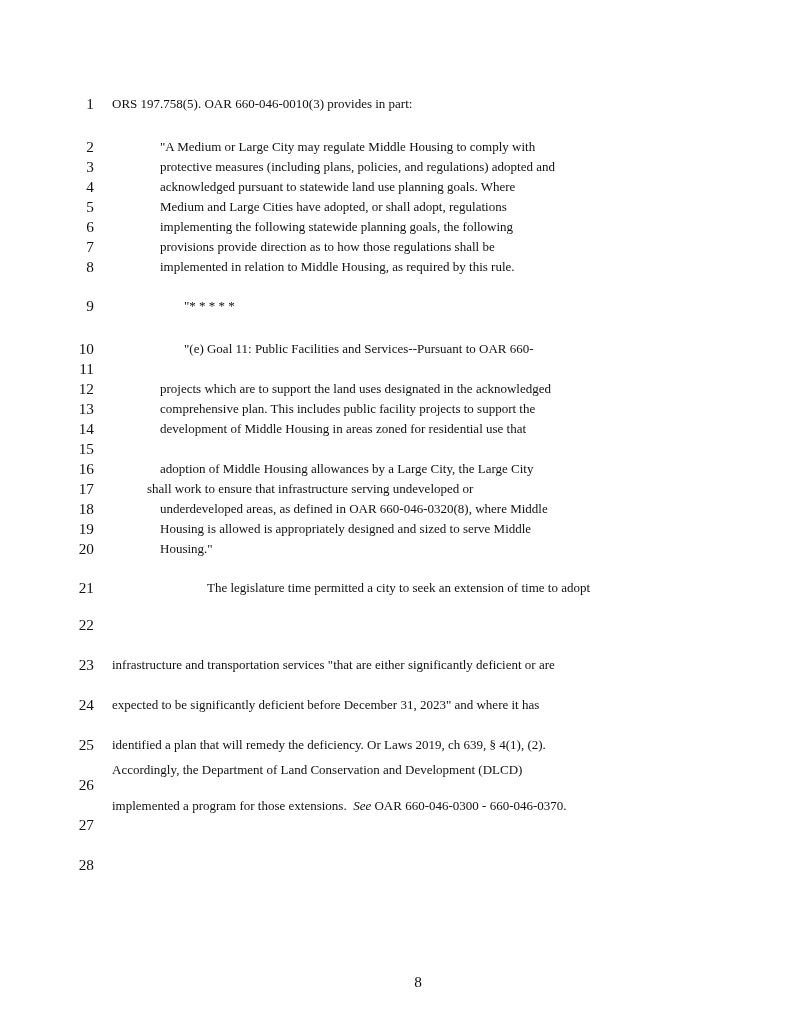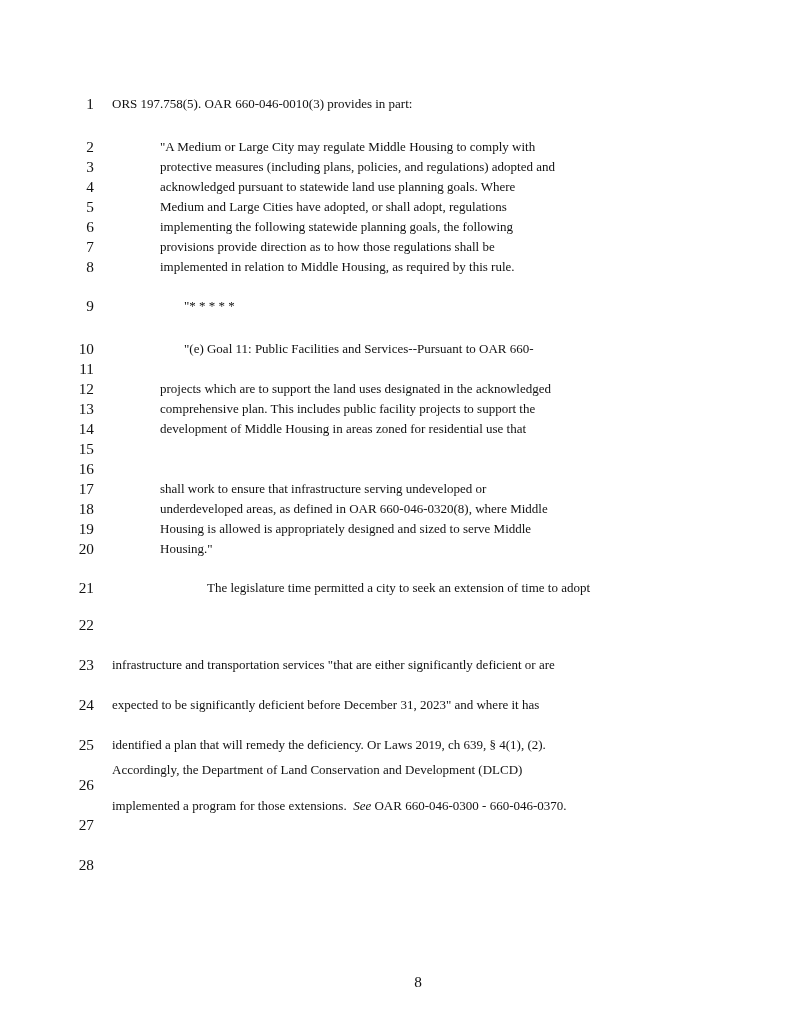--- a/index.html
+++ b/index.html
@@ -43,22 +43,23 @@
   <div class="tx" style="top:339px;left:184px">"(e)  Goal 11:  Public Facilities and Services--Pursuant to OAR 660-</div>
   <div class="ln" style="top:359px">11</div>
   <div class="ln" style="top:379px">12</div>
   <div class="tx" style="top:379px;left:160px">projects which are to support the land uses designated in the acknowledged</div>
   <div class="ln" style="top:399px">13</div>
   <div class="tx" style="top:399px;left:160px">comprehensive plan.  This includes public facility projects to support the</div>
   <div class="ln" style="top:419px">14</div>
   <div class="tx" style="top:419px;left:160px">development of Middle Housing in areas zoned for residential use that</div>
   <div class="ln" style="top:439px">15</div>
   <div class="ln" style="top:459px">16</div>
+  <div class="tx" style="top:459px;left:160px">adoption of Middle Housing allowances by a Large City, the Large City</div>
   <div class="ln" style="top:479px">17</div>
-  <div class="tx" style="top:479px;left:160px">shall work to ensure that infrastructure serving undeveloped or</div>
+  <div class="tx" style="top:479px;left:147px">shall work to ensure that infrastructure serving undeveloped or</div>
   <div class="ln" style="top:499px">18</div>
   <div class="tx" style="top:499px;left:160px">underdeveloped areas, as defined in OAR 660-046-0320(8), where Middle</div>
   <div class="ln" style="top:519px">19</div>
   <div class="tx" style="top:519px;left:160px">Housing is allowed is appropriately designed and sized to serve Middle</div>
   <div class="ln" style="top:539px">20</div>
   <div class="tx" style="top:539px;left:160px">Housing."</div>
 
   <div class="ln" style="top:578px">21</div>
   <div class="tx" style="top:578px;left:207px">The legislature time permitted a city to seek an extension of time to adopt</div>
   <div class="ln" style="top:615px">22</div>

